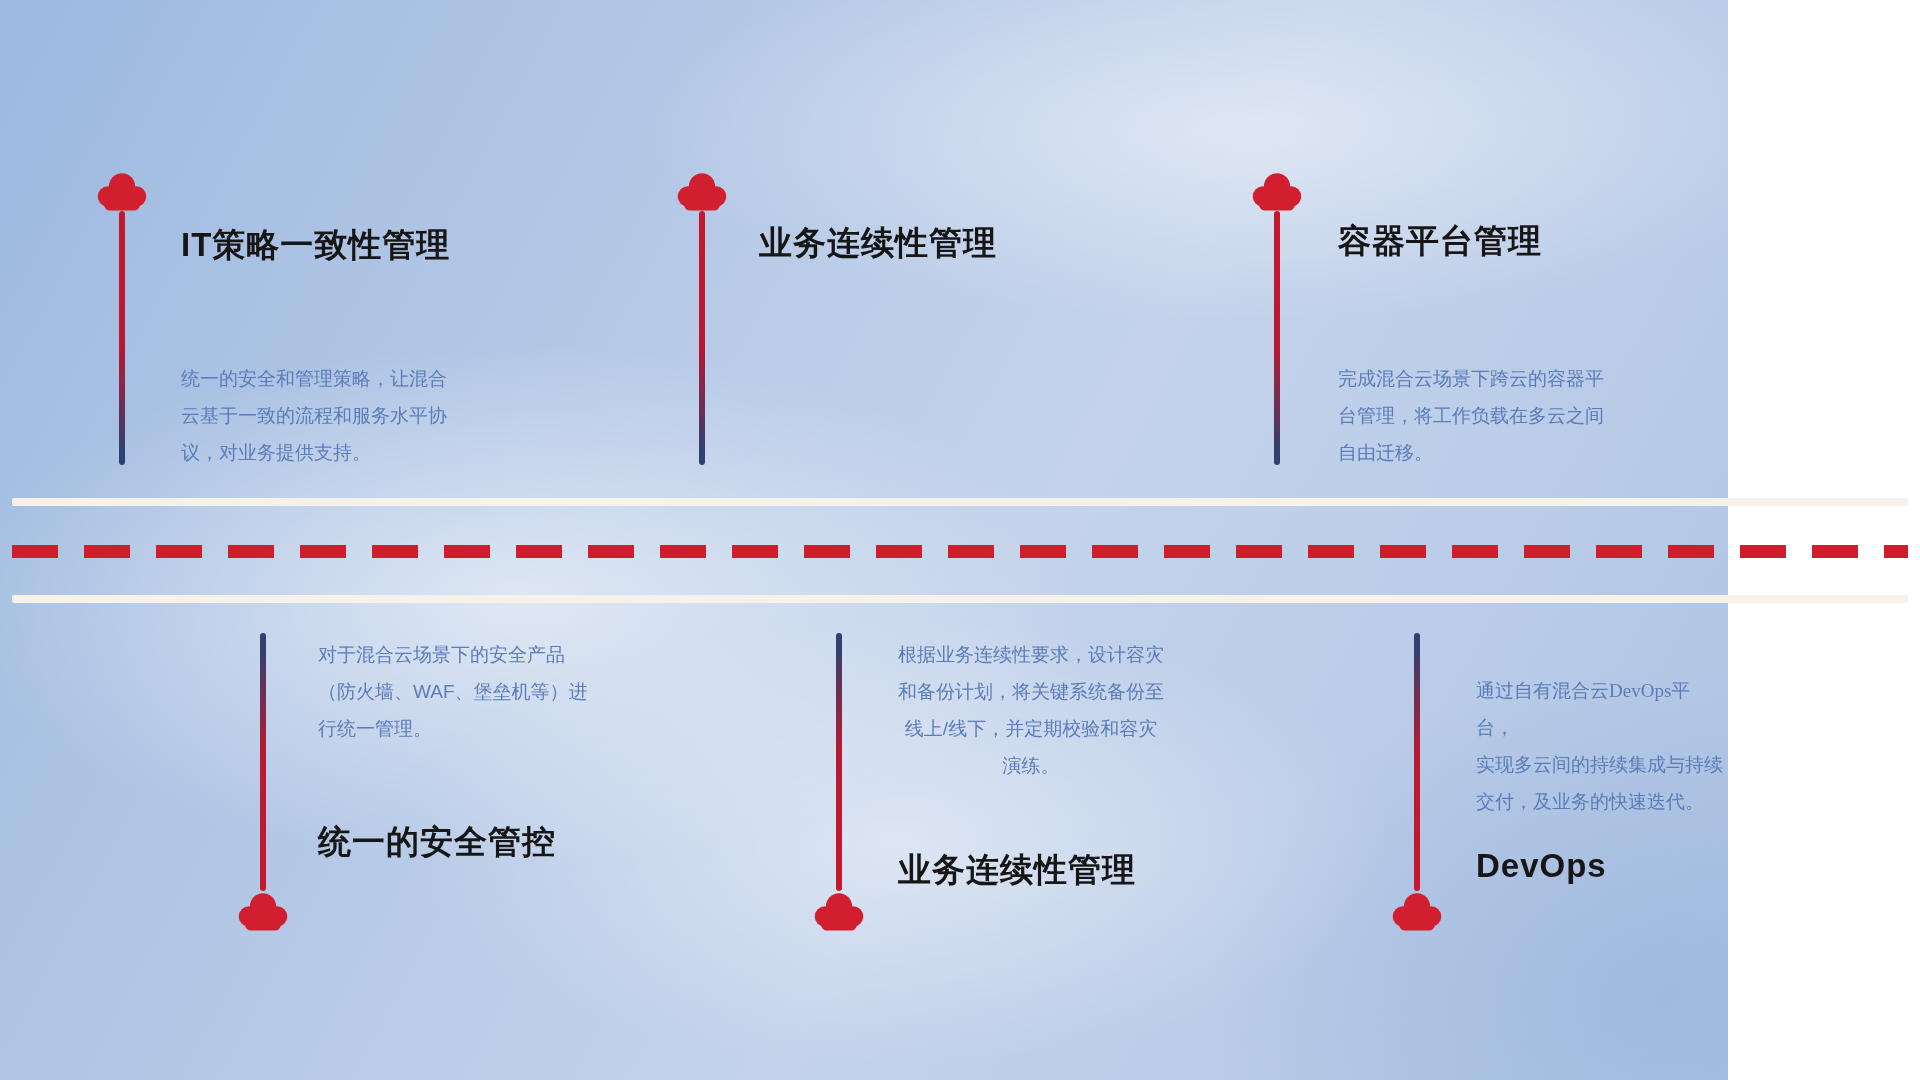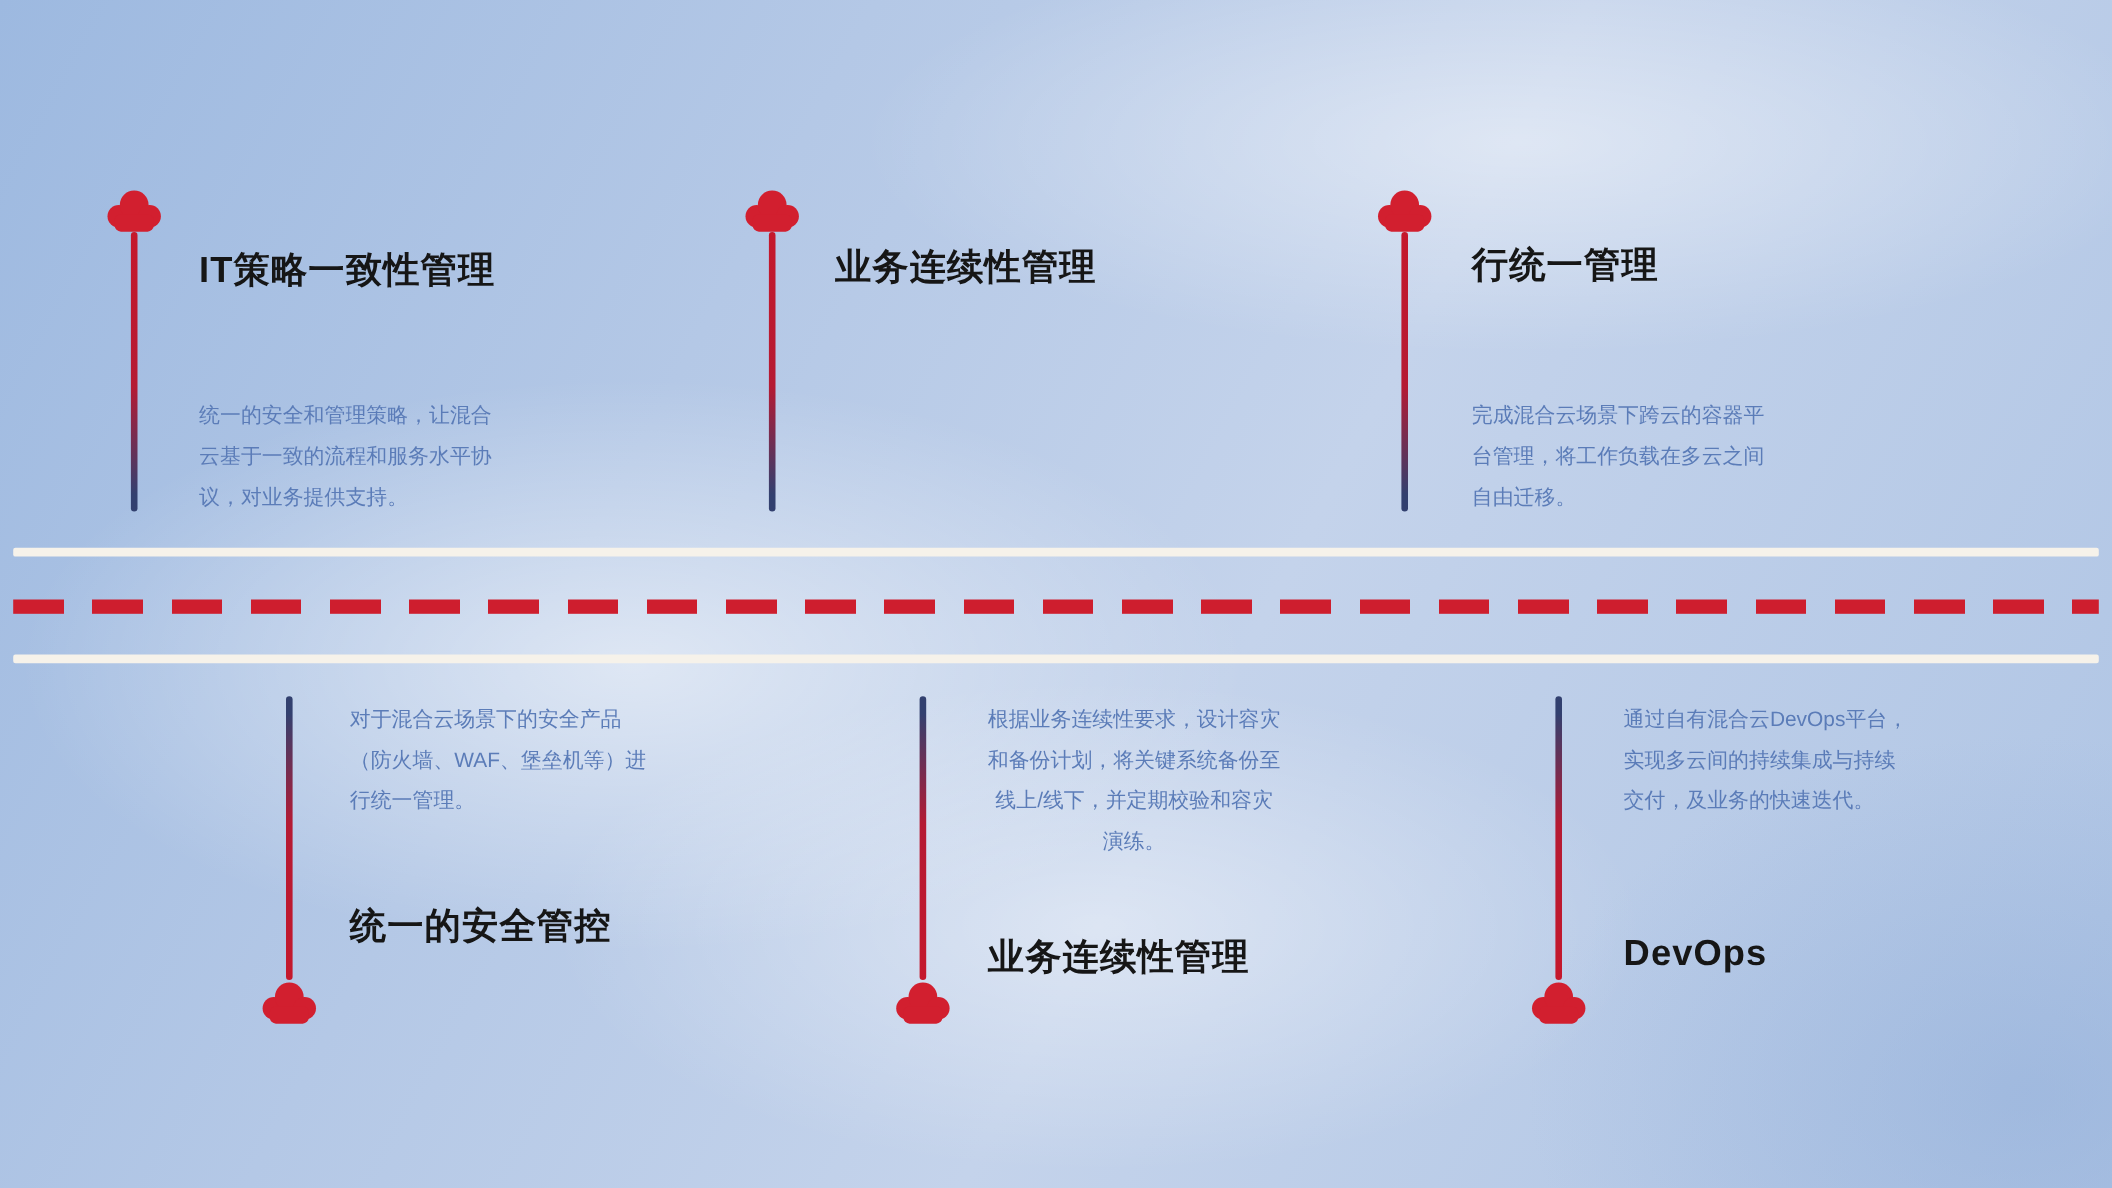--- a/index.html
+++ b/index.html
@@ -7,21 +7,21 @@
     padding: 0;
   }
   body {
     width: 1920px;
     height: 1080px;
     overflow: hidden;
     font-family: "Liberation Sans", "DejaVu Sans", sans-serif;
   }
   .canvas {
     position: relative;
-    width: 1920px;
+    width: 1728px;
     height: 1080px;
     background:
       radial-gradient(ellipse 900px 420px at 30% 56%, rgba(255,255,255,0.55), rgba(255,255,255,0) 62%),
       radial-gradient(ellipse 1000px 320px at 72% 12%, rgba(255,255,255,0.45), rgba(255,255,255,0) 60%),
       radial-gradient(ellipse 800px 360px at 52% 78%, rgba(255,255,255,0.42), rgba(255,255,255,0) 62%),
       radial-gradient(ellipse 700px 500px at 96% 92%, rgba(140,170,215,0.45), rgba(140,170,215,0) 65%),
       linear-gradient(118deg, #9db9e0 0%, #b4c8e6 32%, #c4d3eb 58%, #aec4e4 100%);
   }
 
   
@@ -94,21 +94,21 @@
     white-space: pre-line;
   }
   .t1-title { left: 181px;  top: 223px; }
   .t2-title { left: 759px;  top: 221px; }
   .t3-title { left: 1338px; top: 219px; }
   .t1-desc  { left: 181px;  top: 360px; }
   .t2-desc  { left: 759px;  top: 360px; }
   .t3-desc  { left: 1338px; top: 360px; }
   .b1-desc  { left: 318px;  top: 636px; }
   .b2-desc  { left: 898px;  top: 636px; text-align: center; }
-  .b3-desc  { left: 1476px; top: 636px; }
+  .b3-desc  { left: 1476px; top: 672px; font-family: Liberation Serif, serif; }
   .b1-title { left: 318px;  top: 820px; }
   .b2-title { left: 898px;  top: 848px; }
   .b3-title { left: 1476px; top: 847px; text-align: right; }
 </style>
 </head>
 <body>
 
 <div class="canvas">
 
   <div class="road-line road-top"></div>
@@ -187,21 +187,21 @@
     </svg>
   </div>
 
   <h2 class="title t1-title">IT策略一致性管理</h2>
   <p class="desc t1-desc">统一的安全和管理策略，让混合
 云基于一致的流程和服务水平协
 议，对业务提供支持。</p>
 
   <h2 class="title t2-title">业务连续性管理</h2>
 
-  <h2 class="title t3-title">行统一管理</h2>
+  <h2 class="title t3-title">容器平台管理</h2>
   <p class="desc b1-desc">对于混合云场景下的安全产品
 （防火墙、WAF、堡垒机等）进
 行统一管理。</p>
 
   <p class="desc t3-desc">完成混合云场景下跨云的容器平
 台管理，将工作负载在多云之间
 自由迁移。</p>
   <h2 class="title b1-title">统一的安全管控</h2>
 
   <p class="desc b2-desc">根据业务连续性要求，设计容灾

